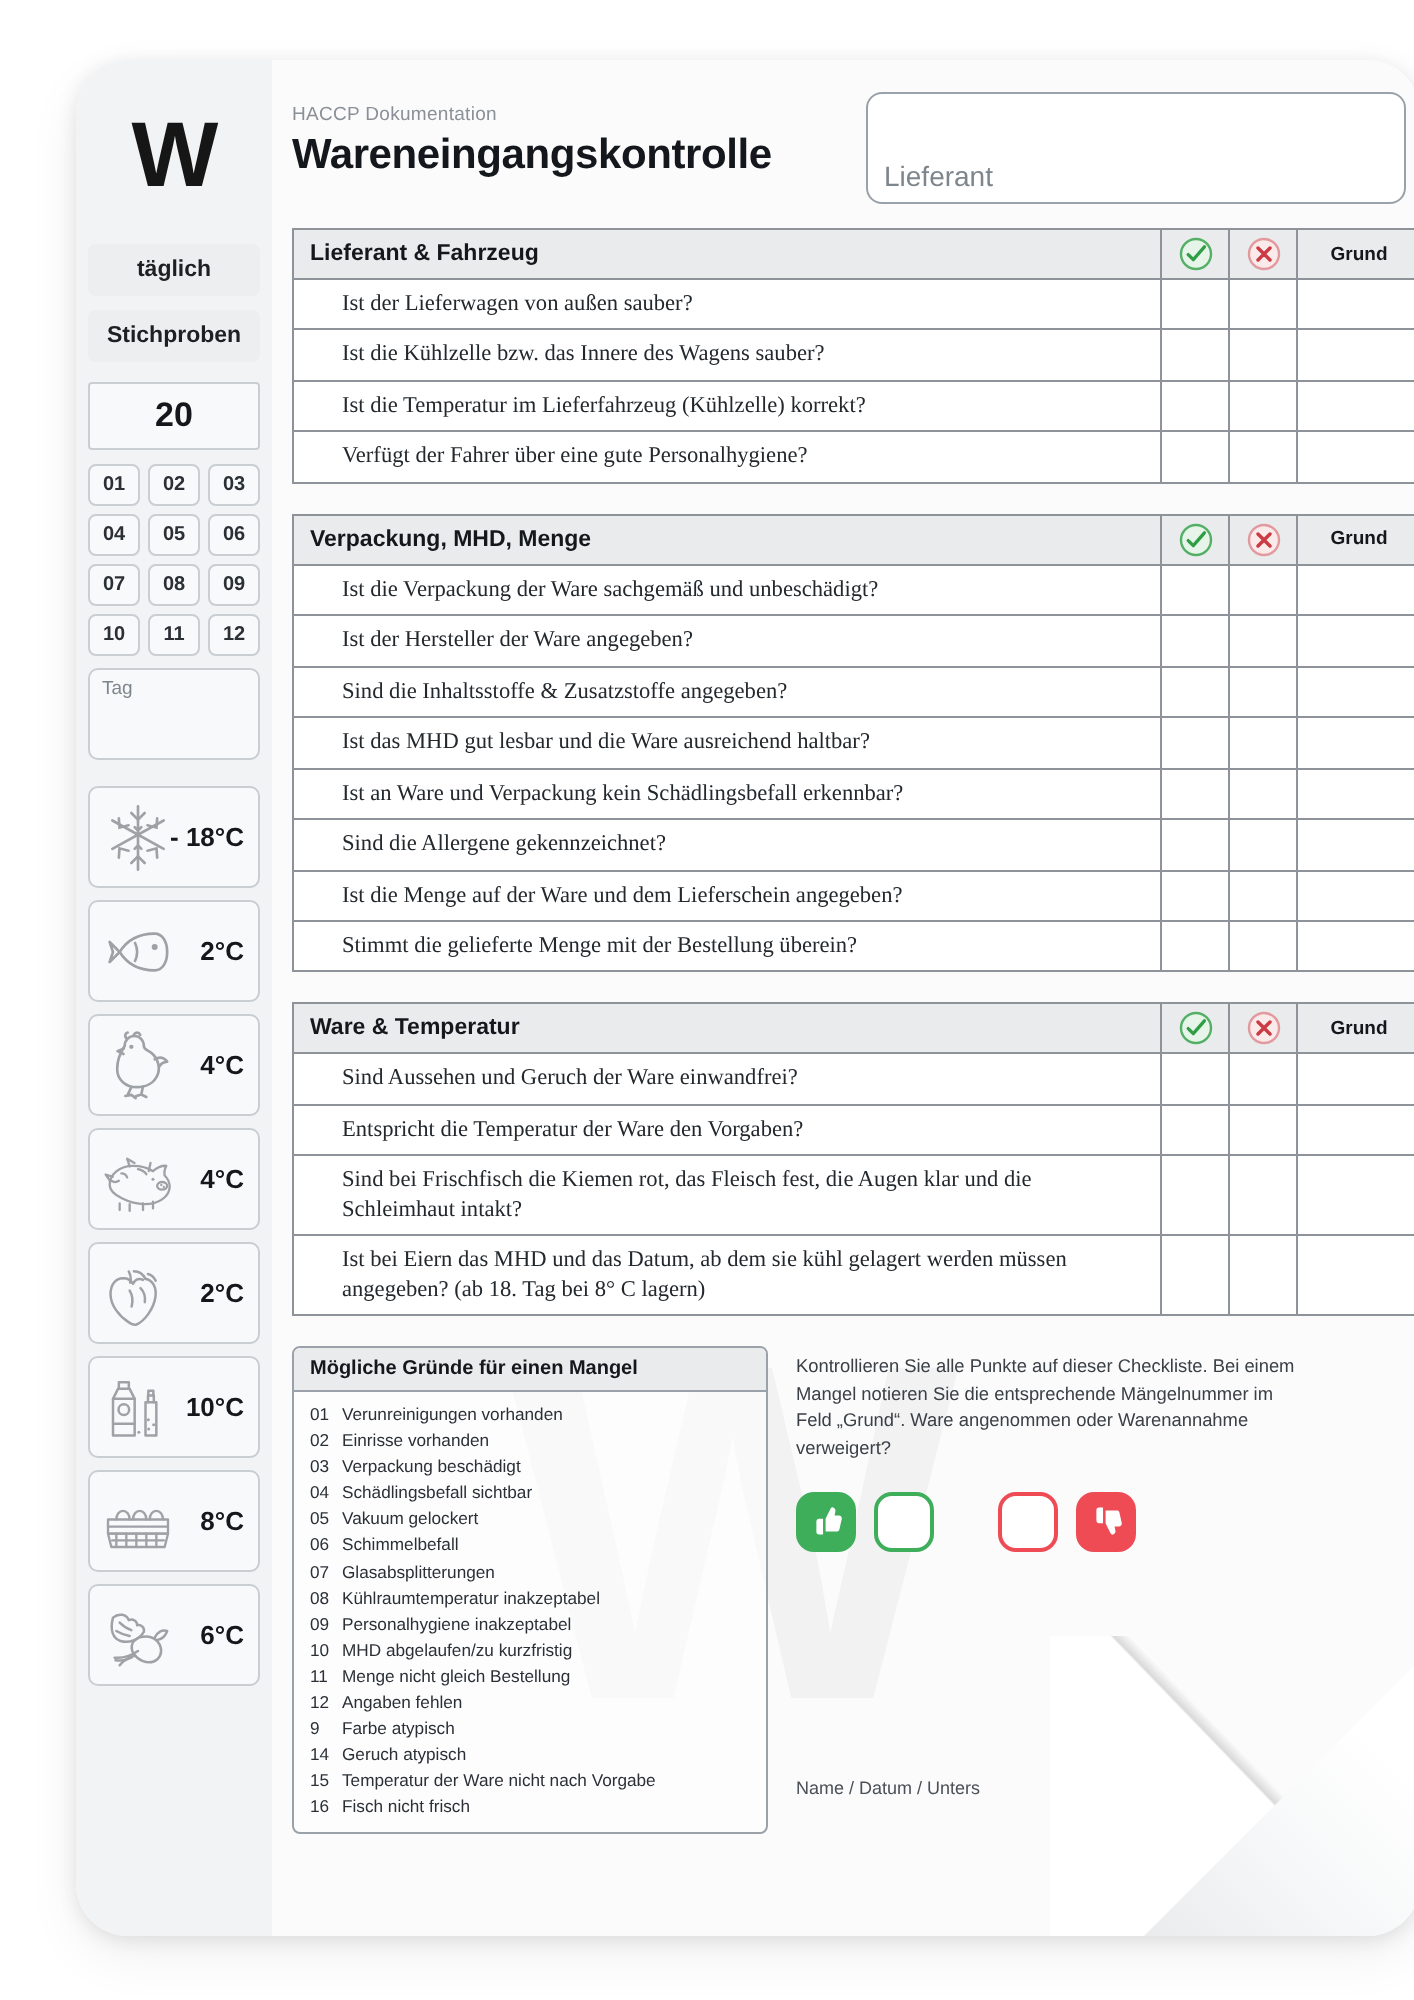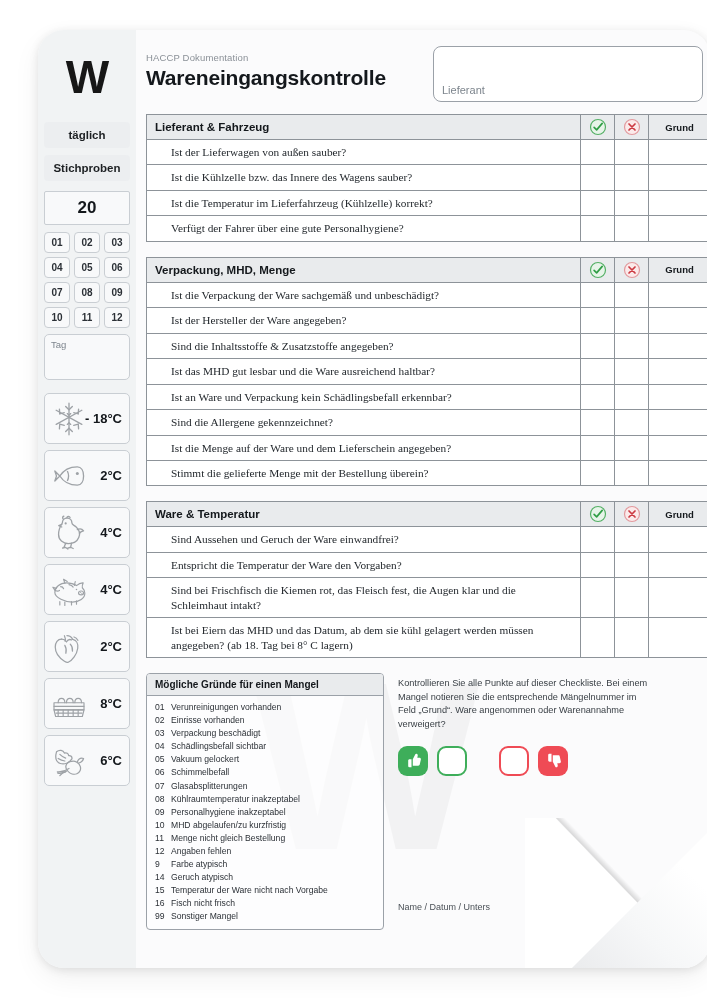--- a/index.html
+++ b/index.html
@@ -155,21 +155,21 @@
   }
   .supplier-field {
     position: absolute;
     left: 297px; top: 16px;
     width: 270px; height: 56px;
     background: #fff;
     border: 1px solid #9ba1a8;
     border-radius: 8px;
     padding: 16px 8px 5px 8px;
     display: flex; align-items: flex-end;
-    font-size: 11px; color: #7d858d;
+    font-size: 14px; color: #7d858d;
   }
 
   
   .tbl-wrap { margin: 0 0 0 10px; width: 565px; }
   table.chk {
     width: 100%;
     border-collapse: collapse;
     table-layout: fixed;
     background: #fff;
     margin-bottom: 15px;
@@ -335,20 +335,37 @@
           <div class="temp-row">
             <svg class="glyph" viewBox="0 0 48 48" fill="none" stroke="#555c63" stroke-width="1.5" stroke-linejoin="round" stroke-linecap="round">
               <path d="M15 14.5c-4.5 0-7.5 4-7.5 9.5 0 7 5.5 13.5 11 17 1.8 1.2 3.4 1.8 4.6 1.3 4.8-2 10.4-9.4 11.4-16.8.7-5.5-1.8-9.8-6-10.6"></path>
               <path d="M15 14.5c2.6-.2 4.6 1.2 6 3.2M28.5 14.9c-1.5-3-4.3-4.6-7-4.6"></path>
               <path d="M21 17.7c1.4-2.4 3.6-3.3 6-2.2M18.5 10.5c1.2 2.5 1.4 4.8.8 6.6M30 12c2 .5 3.6 2 4.6 4"></path>
               <path d="M19 22c1.8 3 2 6.4 1.2 9.5M25.5 20.5c2.2 2.2 3 5.2 2.6 8.4"></path>
             </svg>
             <span class="val">2°C</span>
           </div>
 
+          <div class="temp-row">
+            <svg class="glyph" viewBox="0 0 48 48" fill="none" stroke="#555c63" stroke-width="1.5" stroke-linejoin="round" stroke-linecap="round">
+              <path d="M9 18.5h13v22H9z"></path>
+              <path d="M9 18.5l3-6h7l3 6"></path>
+              <path d="M12.5 12.5V8.5h6v4"></path>
+              <circle cx="15.5" cy="25" r="3.2"></circle>
+              <path d="M9 33.5h13"></path>
+              <path d="M28.5 20.5h6.5v20h-6.5z"></path>
+              <path d="M30 20.5v-4h3.5v4"></path>
+              <path d="M30.2 16.5v-2.8h3v2.8"></path>
+              <circle cx="30.2" cy="31" r=".9" fill="#555c63" stroke="none"></circle>
+              <circle cx="33.4" cy="34" r=".9" fill="#555c63" stroke="none"></circle>
+              <circle cx="30.4" cy="36.6" r=".9" fill="#555c63" stroke="none"></circle>
+              <circle cx="24.5" cy="38.5" r=".9" fill="#555c63" stroke="none"></circle>
+            </svg>
+            <span class="val">10°C</span>
+          </div>
 
           <div class="temp-row">
             <svg class="glyph" viewBox="0 0 48 48" fill="none" stroke="#555c63" stroke-width="1.4" stroke-linejoin="round" stroke-linecap="round">
               <path d="M6 22.5h36v8.5H6z"></path>
               <path d="M6 31h36l-2 8H8z"></path>
               <path d="M11 22.5c0-3 1.8-5.2 4-5.2s4 2.2 4 5.2M21 22.5c0-3 1.8-5.2 4-5.2s4 2.2 4 5.2M31 22.5c0-3 1.8-5.2 4-5.2s4 2.2 4 5.2"></path>
               <path d="M6 26.8h36"></path>
               <path d="M11 31v8M17 31v8M23 31v8M29 31v8M35 31v8"></path>
               <path d="M8.5 35h31"></path>
             </svg>
@@ -627,24 +644,20 @@
                   <span class="num">14</span>
                   <span>Geruch atypisch</span>
                 </div>
               <div class="reason">
                   <span class="num">15</span>
                   <span>Temperatur der Ware nicht nach Vorgabe</span>
                 </div>
               <div class="reason">
                   <span class="num">16</span>
                   <span>Fisch nicht frisch</span>
-                </div>
-              <div class="reason">
-                  <span class="num">99</span>
-                  <span>Sonstiger Mangel</span>
                 </div>
             </div>
           </div>
 
           <div class="instr">
             <p>Kontrollieren Sie alle Punkte auf dieser Checkliste. Bei einem Mangel notieren Sie die entsprechende Mängelnummer im Feld „Grund“. Ware angenommen oder Warenannahme verweigert?</p>
 
             <div class="decision">
               <div class="pill up">
                 <svg width="17" height="17" viewBox="0 0 24 24" fill="#ffffff">

